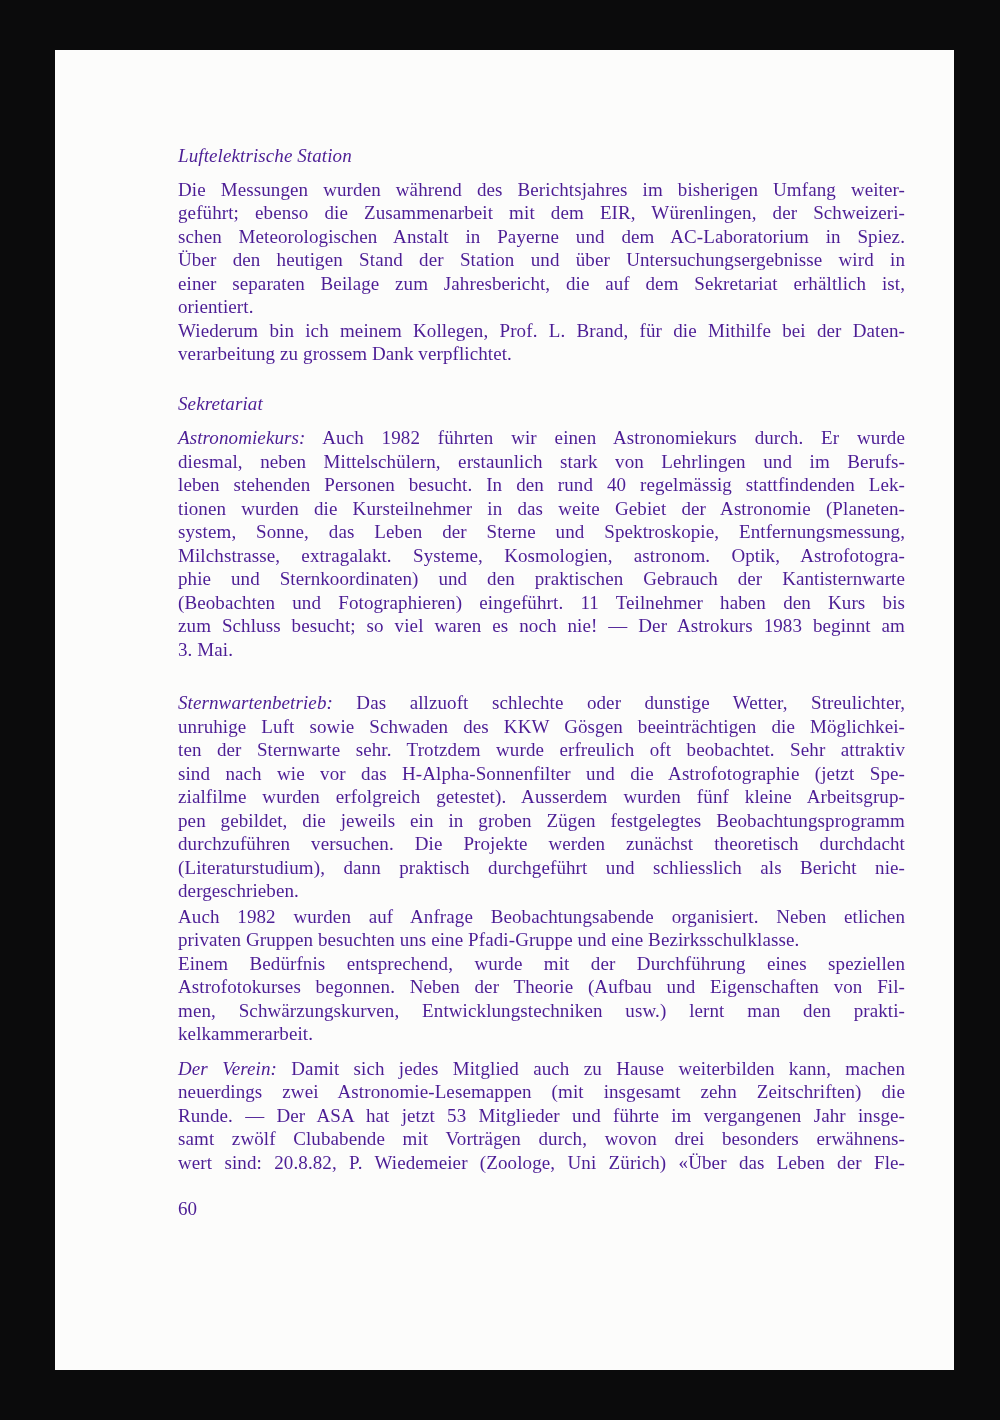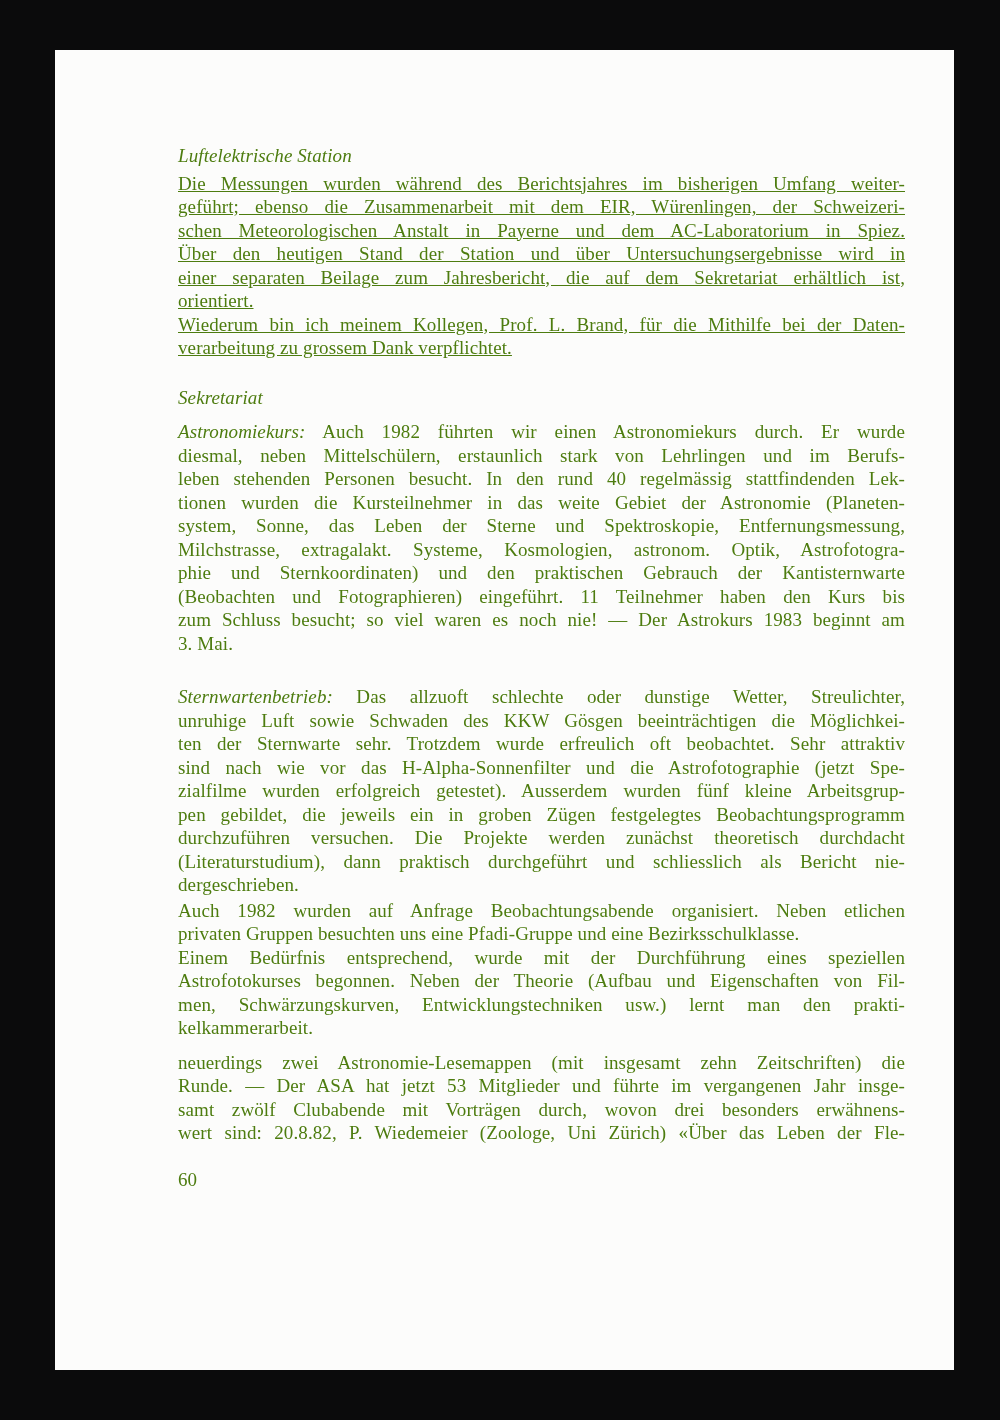--- a/index.html
+++ b/index.html
@@ -15,27 +15,27 @@
   }
   .page {
     position: absolute; left: 55px; top: 50px;
     width: 899px; height: 1320px;
     background: #fcfcfb;
   }
   .content {
     position: absolute; left: 123px; top: 94px;
     width: 727px;
     font-size: 19px; line-height: 23.5px;
-    color: #4d7c0f;
+    color: #4c1d95;
     letter-spacing: 0.1px;
   }
   .heading { font-style: italic; }
   .heading.h2 { margin-top: 26px; }
   .para { text-justify: inter-word; }
-  .mt10 { margin-top: 4px; text-decoration: underline; }
+  .mt10 { margin-top: 10px; }
   .mt11 { margin-top: 11px; }
   .mt13 { margin-top: 30px; }
   .mt2  { margin-top: 2px; }
   .tline { text-align: justify; text-align-last: justify; }
   .tline-left { text-align-last: left; }
   .it { font-style: italic; }
   .signature { text-align: right; font-style: italic; }
   .page-number { margin-top: 23px; }
 </style>
 </head>
@@ -89,20 +89,21 @@
       <div class="para mt2">
           <div class="tline">Auch 1982 wurden auf Anfrage Beobachtungsabende organisiert. Neben etlichen</div>
           <div class="tline tline-left">privaten Gruppen besuchten uns eine Pfadi-Gruppe und eine Bezirksschulklasse.</div>
           <div class="tline">Einem Bedürfnis entsprechend, wurde mit der Durchführung eines speziellen</div>
           <div class="tline">Astrofotokurses begonnen. Neben der Theorie (Aufbau und Eigenschaften von Fil-</div>
           <div class="tline">men, Schwärzungskurven, Entwicklungstechniken usw.) lernt man den prakti-</div>
           <div class="tline tline-left">kelkammerarbeit.</div>
         </div>
 
       <div class="para mt11">
+          <div class="tline"><span class="it">Der Verein:</span><span> Damit sich jedes Mitglied auch zu Hause weiterbilden kann, machen</span></div>
           <div class="tline">neuerdings zwei Astronomie-Lesemappen (mit insgesamt zehn Zeitschriften) die</div>
           <div class="tline">Runde. — Der ASA hat jetzt 53 Mitglieder und führte im vergangenen Jahr insge-</div>
           <div class="tline">samt zwölf Clubabende mit Vorträgen durch, wovon drei besonders erwähnens-</div>
           <div class="tline">wert sind: 20.8.82, P. Wiedemeier (Zoologe, Uni Zürich) «Über das Leben der Fle-</div>
         </div>
 
       <div class="page-number">60</div>
 
     </div>
   </div>

